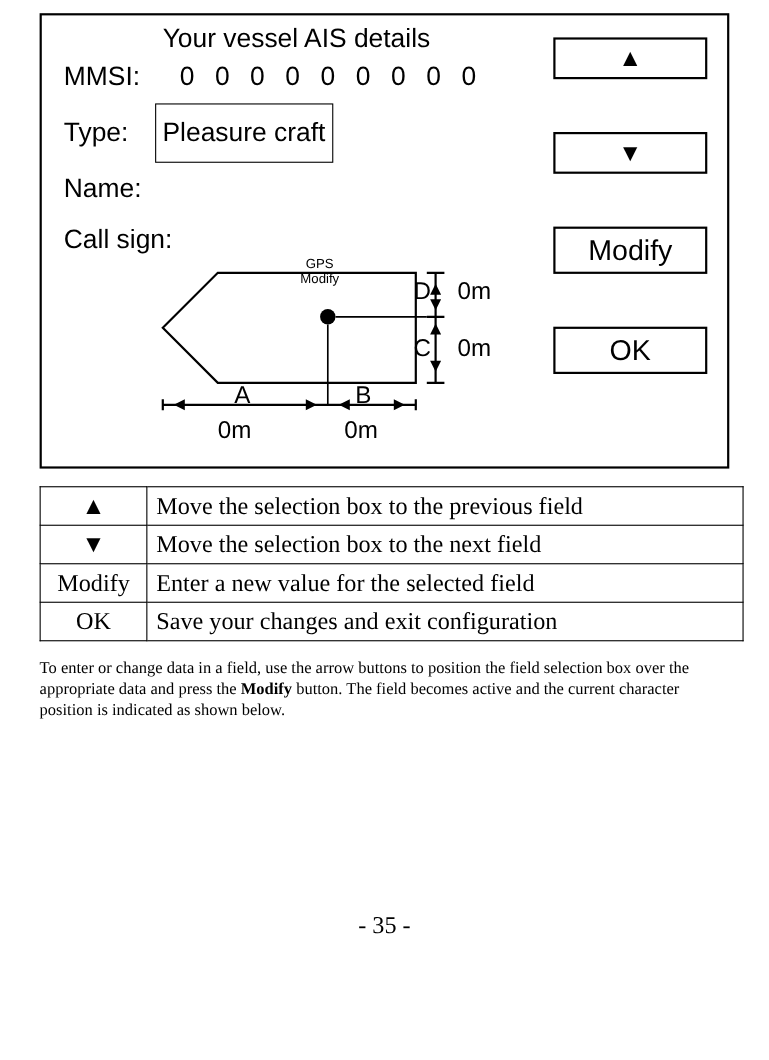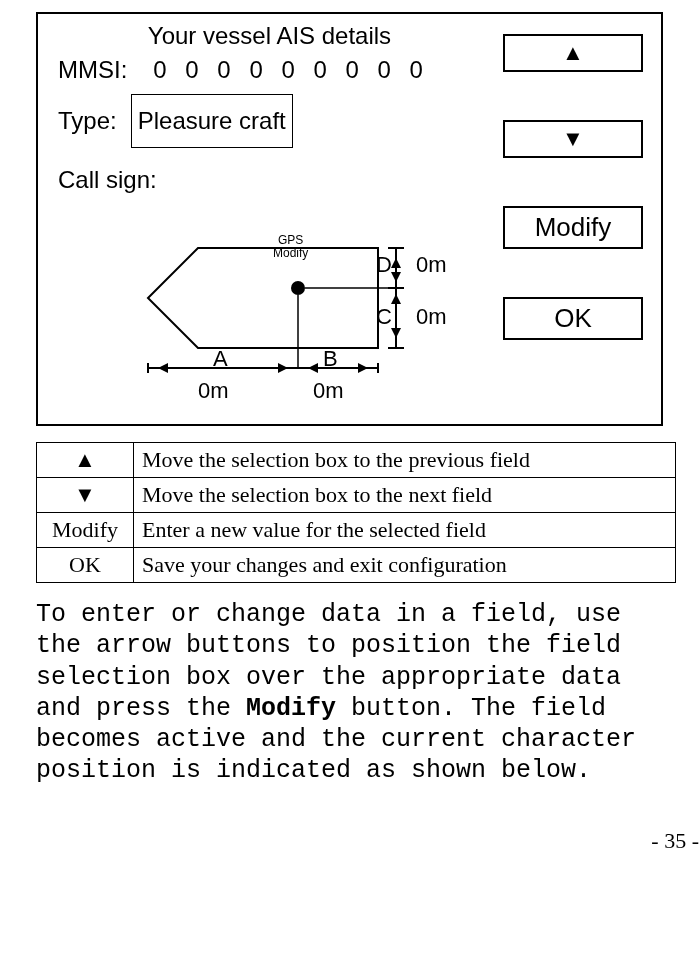--- a/index.html
+++ b/index.html
@@ -1,34 +1,34 @@
 <!DOCTYPE html>
 <html><head>
 <meta charset="utf-8">
 <style>
   html,body{margin:0;padding:0;background:#fff;color:#000;font-family:Verdana,Arial,Helvetica,sans-serif}
   .page{width:699px;height:874px;position:relative;box-sizing:border-box;padding:8px 20px}
   .screen{border:2px solid #000;position:relative;height:410px;margin:4px 16px 16px 16px}
   .fields{position:absolute;left:20px;top:8px;right:190px}
   .title{text-align:center;font-size:24px;margin-bottom:6px;margin-left:10px}
-  .row{font-size:24px;margin:4px 0 10px 0;display:flex;align-items:center;gap:14px}
+  .row{font-size:24px;margin:4px 0 10px 0;display:flex;align-items:center;gap:24px}
   .mmsi-value{letter-spacing:6px;margin-left:12px}
   .type-value{border:1px solid #000;padding:12px 6px;white-space:nowrap;font-size:24px}
   .btncol{position:absolute;top:20px;right:18px;width:140px;display:flex;flex-direction:column;gap:48px}
   .btn{border:2px solid #000;text-align:center;font-size:26px;padding:4px 0;cursor:pointer;user-select:none;background:#fff}
   .arrow-up,.arrow-down{font-size:22px;line-height:1;padding:6px 0}
   
   .diagram{position:absolute;left:90px;bottom:6px;width:350px;height:180px}
   
   .table{border-collapse:collapse;width:640px;margin:0 20px 16px 16px;font-family:'Times New Roman',Times,serif;font-size:22px}
   .table td{border:1px solid #000;padding:4px 8px;vertical-align:middle}
   .table td.first{width:80px;text-align:center}
-  .body-text{font-family:Liberation Mono, monospace;font-size:25px;line-height:1.25;margin:0 12px 0 16px}
+  .body-text{font-family:Liberation Serif, serif;font-size:15px;line-height:1.25;margin:0 12px 0 16px}
   .body-text .bold{font-weight:bold}
-  .pageno{position:absolute;bottom:20px;left:0;right:0;text-align:right;font-family:'Times New Roman',Times,serif;font-size:22px}
+  .pageno{position:absolute;bottom:20px;left:0;right:0;text-align:center;font-family:'Times New Roman',Times,serif;font-size:22px}
 </style>
 </head>
 <body>
 
 <div class="page">
 
   <div class="screen">
 
     <div class="fields">
       <div class="title">Your vessel AIS details</div>
@@ -36,20 +36,23 @@
       <div class="row">
         <span>MMSI:</span>
         <span class="mmsi-value">0 0 0 0 0 0 0 0 0</span>
       </div>
 
       <div class="row">
         <span>Type:</span>
         <span class="type-value">Pleasure craft</span>
       </div>
 
+      <div class="row">
+        <span>Name:</span>
+      </div>
 
       <div class="row" style="margin-top:18px">
         <span>Call sign:</span>
       </div>
     </div>
 
     <div class="diagram">
       <svg viewBox="0 0 350 180" width="350" height="180">
 
         <path d="M 20 60 L 70 10 L 250 10 L 250 110 L 70 110 Z" fill="none" stroke="#000" stroke-width="2"></path>

